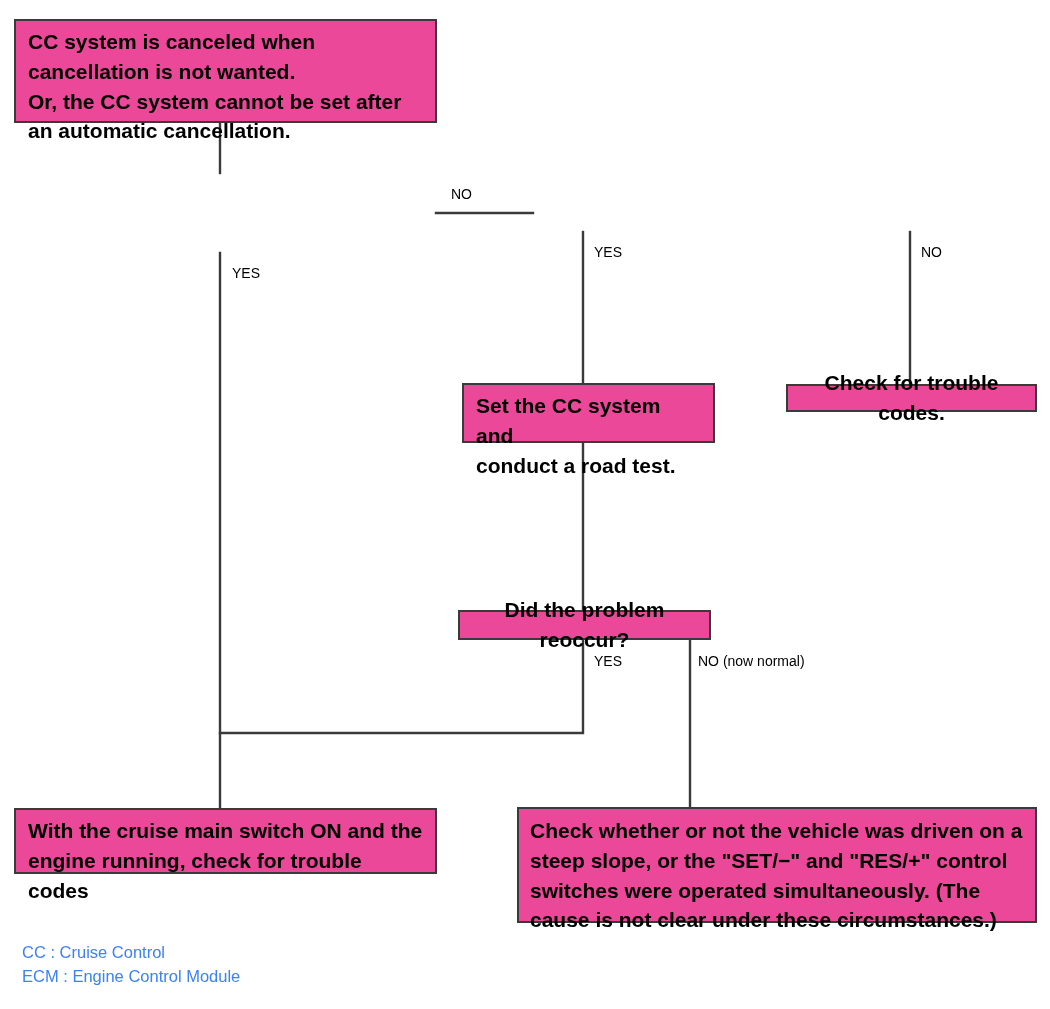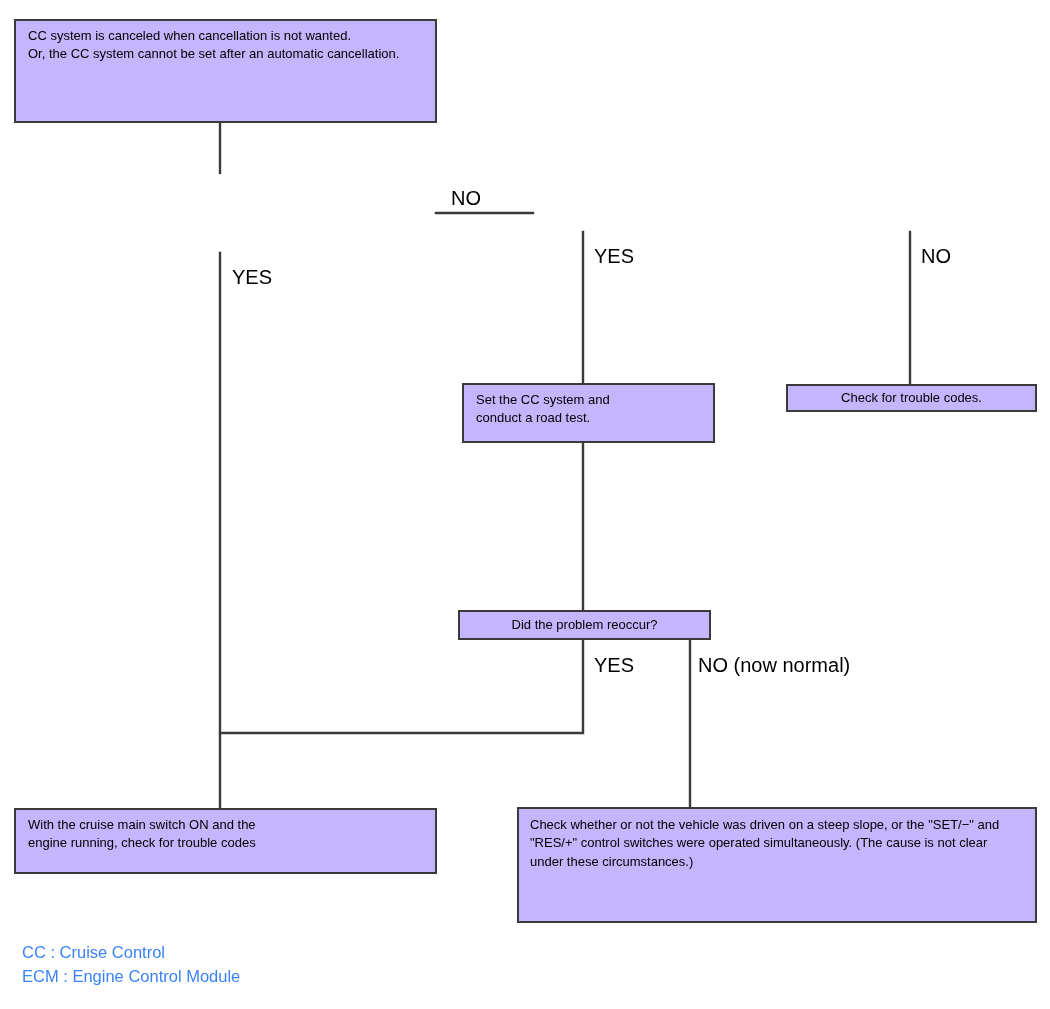--- a/index.html
+++ b/index.html
@@ -15,38 +15,39 @@
     position: relative;
     width: 1050px;
     height: 1009px;
     background: #ffffff;
     overflow: hidden;
   }
   .node {
     position: absolute;
     box-sizing: border-box;
     border: 2px solid #3a3a3a;
-    background: #c4b5fd;
-    font-size: 13px;
+    background: #ec4899;
+    font-size: 21px;
     line-height: 1.42;
     color: #000000;
     padding: 6px 12px;
     white-space: pre-line;
     z-index: 2;
+    font-weight: bold;
   }
   .node.center {
     text-align: center;
     display: flex;
     align-items: center;
     justify-content: center;
     padding: 2px 10px;
   }
   .edge-label {
     position: absolute;
-    font-size: 20px;
+    font-size: 14px;
     line-height: 1.2;
     color: #000000;
     white-space: nowrap;
     z-index: 3;
   }
   .legend {
     position: absolute;
     font-size: 16.5px;
     line-height: 1.45;
     color: #3b82f6;

